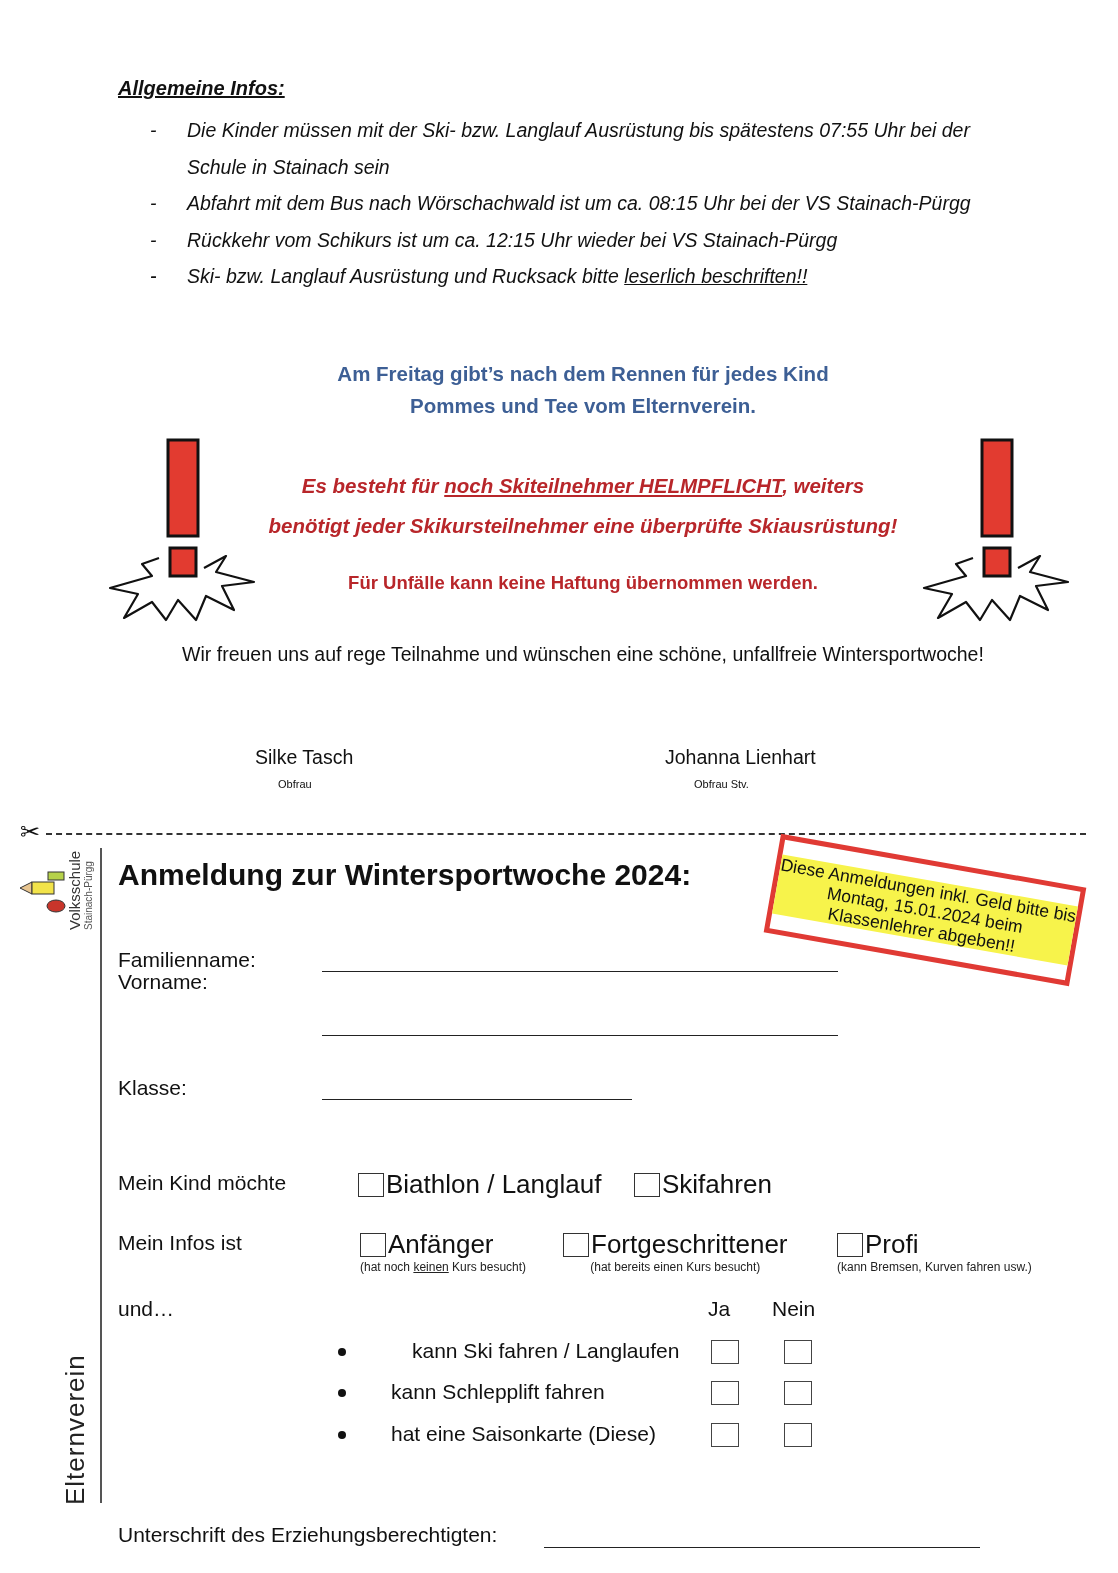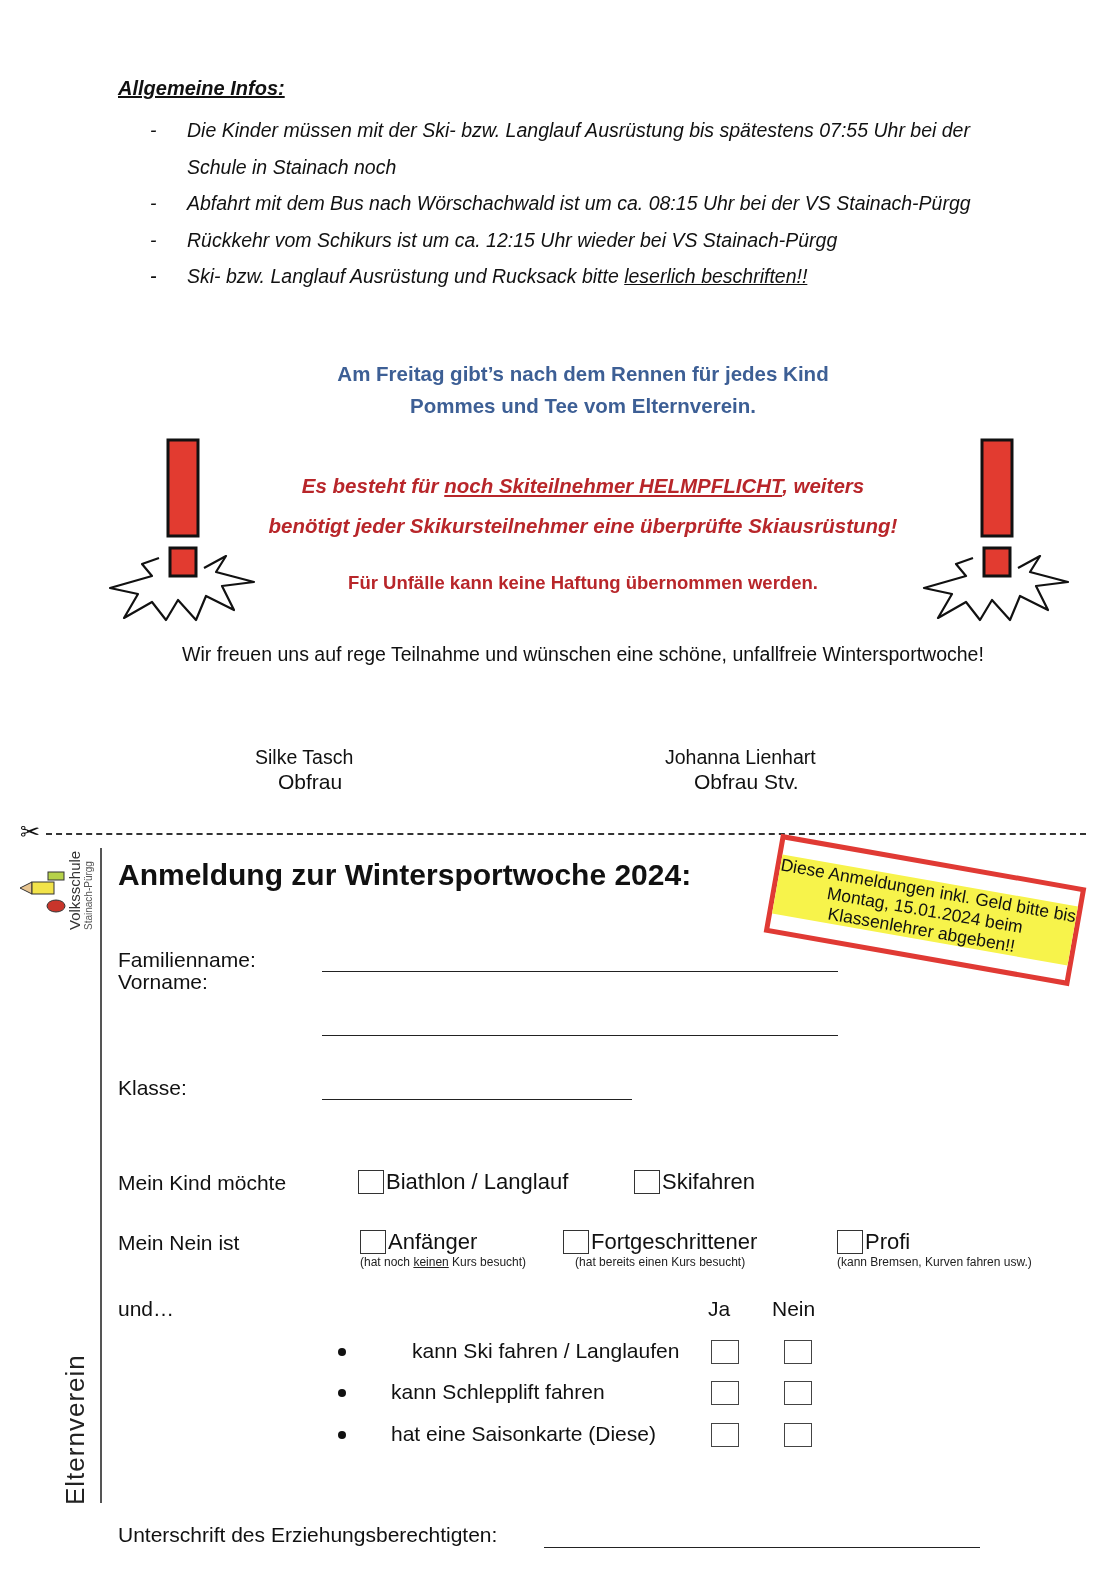--- a/index.html
+++ b/index.html
@@ -10,53 +10,53 @@
   .info-list { left:150px; top:112px; width:920px; }
   .info-item { position:relative; font-size:19.5px; font-style:italic; line-height:36.5px; padding-left:37px; }
   .info-item .dash { position:absolute; left:0; top:0; }
   .info-item .underline { text-decoration:underline; }
   .blue-note { left:0; width:1166px; top:358px; text-align:center; color:#3d5f95; font-weight:bold; font-size:20.5px; line-height:32px; }
   .red-warn { left:0; width:1166px; text-align:center; color:#b8262a; font-weight:bold; font-style:italic; font-size:20.5px; }
   .red-warn u { text-decoration:underline; }
   .red-small { left:0; width:1166px; top:572px; text-align:center; color:#b8262a; font-weight:bold; font-size:18.5px; }
   .closing { left:0; width:1166px; top:643px; text-align:center; font-size:19.5px; }
   .sig-name { font-size:19.5px;text-align:center; }
-  .sig-role { font-size:21px; }
+  .sig-role { font-size:11px;margin-top:8px; }
   .cutline { left:46px; top:833px; width:1040px; border-top:2px dashed #333; height:0; }
   .scissors { left:20px; top:818px; font-size:24px; }
   .vbar { left:100px; top:848px; width:2px; height:655px; background:#555; }
   .elternverein { left:60px; top:1505px; transform-origin:0 0; transform:rotate(-90deg); font-size:26px; font-weight:300; letter-spacing:1px; color:#222; }
   .school-text { left:68px; top:930px; transform-origin:0 0; transform:rotate(-90deg); line-height:14px; }
   .school-text .n1 { font-size:15px; color:#333; }
   .school-text .n2 { font-size:10px; color:#555; }
   .form-title { left:118px; top:858px; font-size:30px; font-weight:bold; }
   .stamp { left:770px; top:860px; width:300px; height:90px; border:5px solid #e03a34; transform:rotate(10deg); display:flex; align-items:center; justify-content:center; text-align:center; }
   .stamp span { background:#f7f34b; font-size:17.5px; line-height:20px; }
   .field-label { left:118px; font-size:21px; }
   .field-line { border-bottom:1.5px solid #222; height:0; }
   .cb { width:26px; height:24px; border:1.5px solid #333; box-sizing:border-box; background:#fff; display:inline-block; vertical-align:middle; }
-  .opt { display:flex; align-items:center; font-size:22px; }
+  .opt { display:flex; align-items:center; font-size:26px; }
   .opt .cb { margin-right:2px; }
   .hint { font-size:12px; color:#222;text-align:center; }
   .hint u { text-decoration:underline; }
   .yn-head { font-size:21px; }
   .q-row { font-size:21px; }
   .bullet { width:8px; height:8px; border-radius:50%; background:#111; }
   .small-cb { width:28px; height:24px; border:1.5px solid #444; box-sizing:border-box; }
 </style>
 </head>
 <body>
 
 <div class="abs heading-infos">Allgemeine Infos:</div>
 
 <div class="abs info-list">
   <div class="info-item">
     <span class="dash">-</span>
     <span>Die Kinder müssen mit der Ski- bzw. Langlauf Ausrüstung bis spätestens 07:55 Uhr bei der</span><br>
-    <span>Schule in Stainach noch</span>
+    <span>Schule in Stainach sein</span>
   </div>
   <div class="info-item">
     <span class="dash">-</span>
     <span>Abfahrt mit dem Bus nach Wörschachwald ist um ca. 08:15 Uhr bei der VS Stainach-Pürgg</span>
   </div>
   <div class="info-item">
     <span class="dash">-</span>
     <span>Rückkehr vom Schikurs ist um ca. 12:15 Uhr wieder bei VS Stainach-Pürgg</span>
   </div>
   <div class="info-item">
@@ -129,21 +129,21 @@
 <div class="abs field-label" style="top:1171px">Mein Kind möchte</div>
 <div class="abs opt" style="left:358px;top:1169px">
   <span class="cb"></span>
   <span>Biathlon / Langlauf</span>
 </div>
 <div class="abs opt" style="left:634px;top:1169px">
   <span class="cb"></span>
   <span>Skifahren</span>
 </div>
 
-<div class="abs field-label" style="top:1231px">Mein Nein ist</div>
+<div class="abs field-label" style="top:1231px">Mein Infos ist</div>
 <div class="abs" style="left:360px;top:1229px">
   <div class="opt">
       <span class="cb"></span>
       <span>Anfänger</span>
     </div>
   <div class="hint"><span>(hat noch </span><u>keinen</u><span> Kurs besucht)</span></div>
 </div>
 <div class="abs" style="left:563px;top:1229px">
   <div class="opt">
       <span class="cb"></span>

